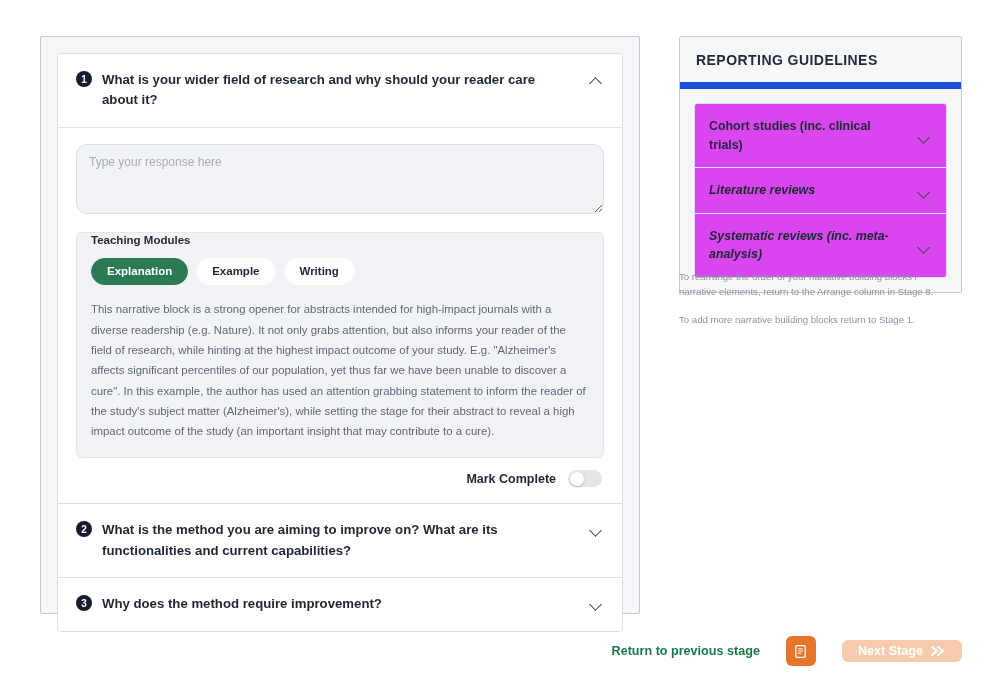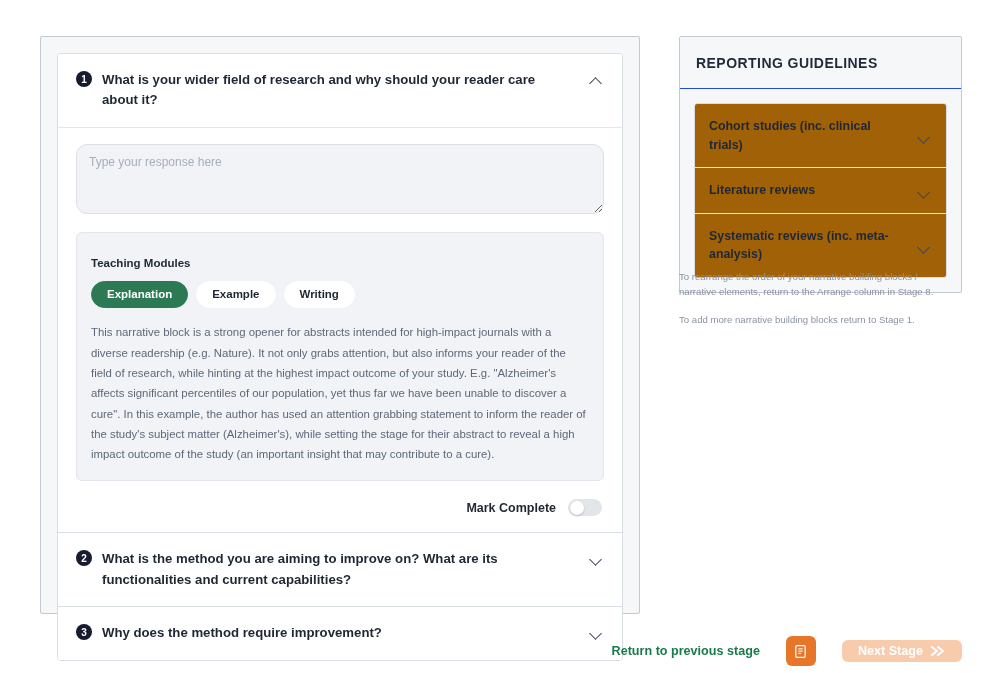--- a/index.html
+++ b/index.html
@@ -147,21 +147,21 @@
     color: #1f2733;
     resize: vertical;
   }
   .response-area::placeholder { color: #a8aeb9; }
 
   .modules-box {
     margin-top: 14px;
     background: #f1f3f6;
     border: 1px solid #e3e6ec;
     border-radius: 6px;
-    padding: 24px 14px 16px 14px;
+    padding: 1px 14px 16px 14px;
   }
   .modules-title {
     font-size: 11.5px;
     font-weight: 700;
     color: #1f2733;
     margin-bottom: 12px;
   }
   .pill-row { display: flex; gap: 8px; }
   .pill {
     padding: 7px 15px;
@@ -185,21 +185,21 @@
     font-size: 11.4px;
     line-height: 1.78;
     color: #5d6878;
   }
 
   .mark-complete-row {
     display: flex;
     align-items: center;
     justify-content: flex-end;
     gap: 12px;
-    padding: 18px 2px 2px 0;
+    padding: 12px 2px 2px 0;
   }
   .mark-complete-label {
     font-size: 12.5px;
     font-weight: 700;
     color: #1f2733;
   }
   .toggle {
     width: 34px;
     height: 17px;
     border-radius: 9px;
@@ -227,42 +227,42 @@
     width: 283px;
     border: 1px solid #c3c8d2;
     background: #f6f7f9;
     border-radius: 2px;
   }
   #rg-header {
     height: 52px;
     display: flex;
     align-items: center;
     padding-left: 16px;
-    border-bottom: 1px solid #1d4ed8;
+    border-bottom: 7px solid #1d4ed8;
     font-size: 14px;
     font-weight: 700;
     letter-spacing: 0.45px;
     color: #1f2a3a;
   }
   #rg-body { padding: 14px; }
   #rg-list {
     border: 1px solid #d9dde4;
     border-radius: 3px;
     overflow: hidden;
     background: #ffffff;
   }
   .rg-item {
     display: flex;
     align-items: center;
     gap: 24px;
     padding: 13px 14px;
     cursor: pointer;
-    background: #a16207;
-  }
-  .rg-item + .rg-item { border-top: 1px solid #e3e6ec; }
+    background: #d946ef;
+  }
+  .rg-item + .rg-item { border-top: 1px solid #e3e6ec; font-style: italic; }
   .rg-label {
     flex: 1 1 auto;
     font-size: 12.4px;
     font-weight: 600;
     line-height: 1.5;
     color: #1f2733;
   }
 
   #rg-notes {
     position: absolute;

